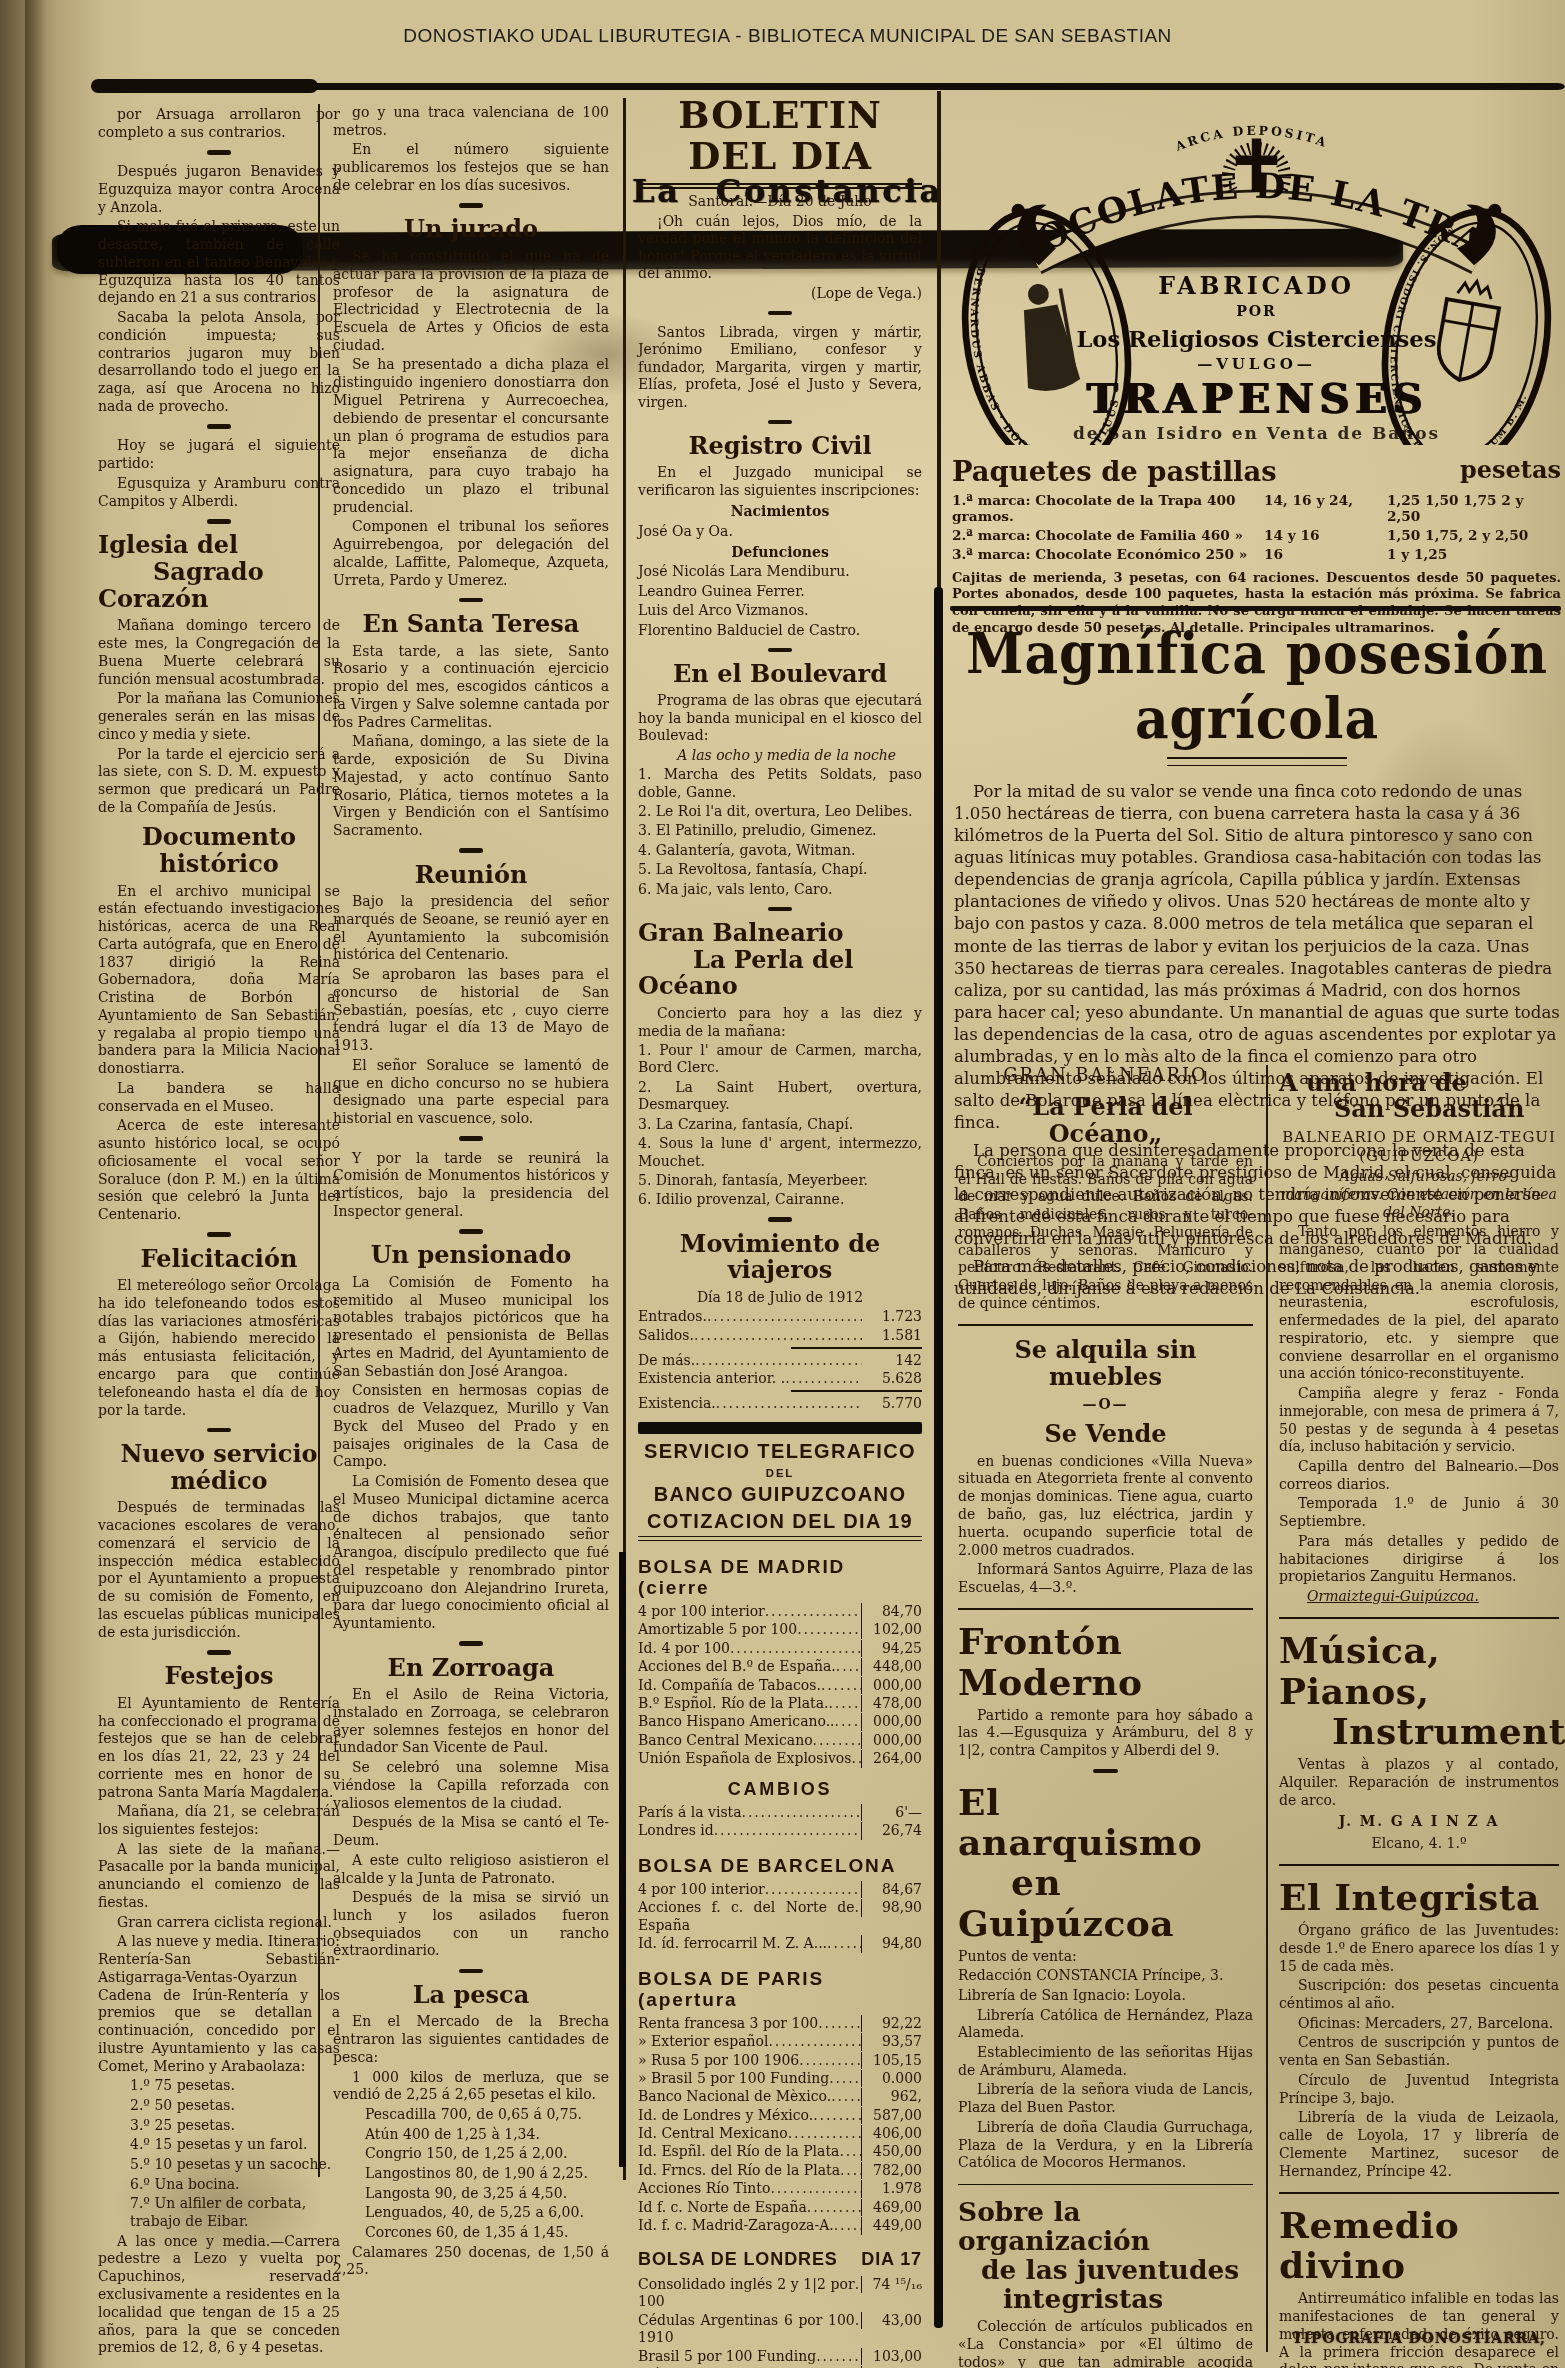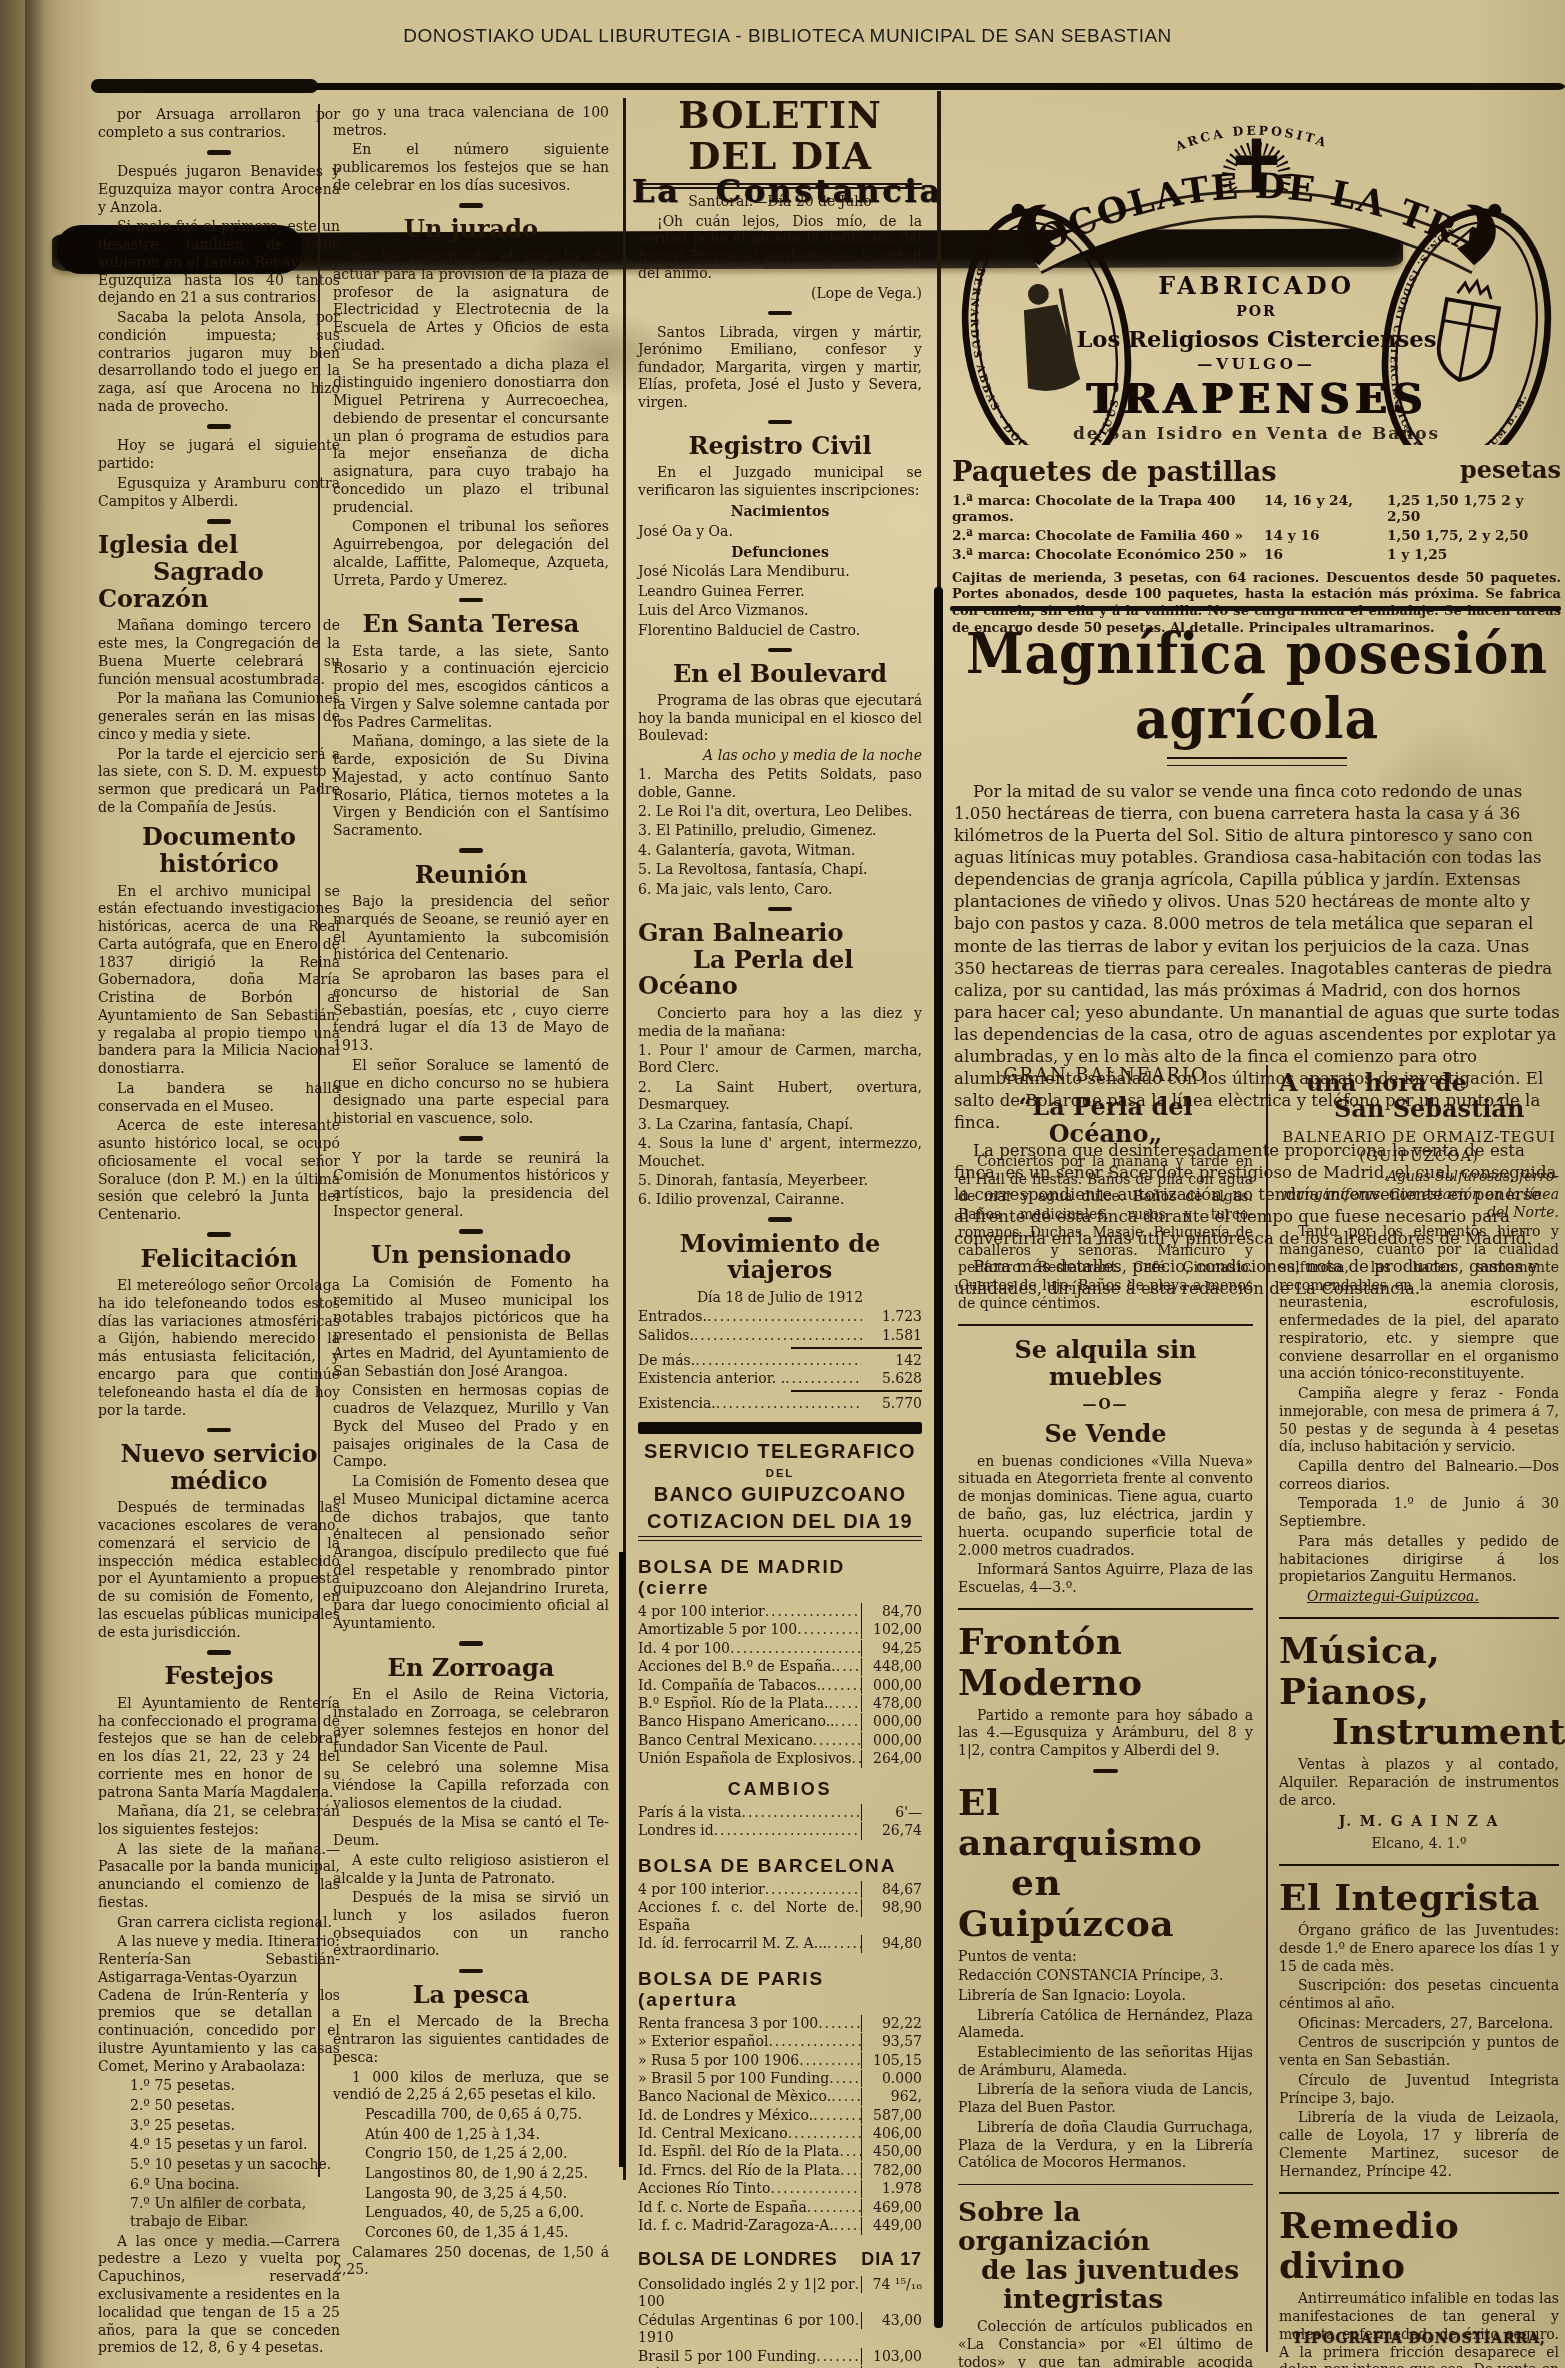--- a/index.html
+++ b/index.html
@@ -34,21 +34,21 @@
   #col3{left:638px;top:95px;width:284px;font-size:14px;line-height:1.25;}
   #colA{left:958px;top:1062px;width:295px;}
   #colB{left:1279px;top:1062px;width:280px;font-size:14px;}
   
   .p{margin:0 0 1.9px;text-indent:19px;}
   .pn{margin:0 0 1.9px;text-indent:0;}
   .i{margin:0 0 1.9px;padding-left:32px;text-indent:0;text-align:left;}
   .cen{margin:1.9px 0;text-align:center;text-indent:0;}
   .cenb{margin:3.8px 0;text-align:center;font-weight:bold;letter-spacing:1.9px;}
   .rt{margin:0 0 1.9px;text-align:right;text-indent:0;}
-  .it{margin:1.9px 0;font-style:italic;text-indent:13.2px;text-align:right;}
+  .it{margin:1.9px 0;font-style:italic;text-indent:13.2px;text-align:center;}
   .itc{margin:1.9px 0 1.9px 28px;font-style:italic;text-decoration:underline;}
   .sub{margin:3.8px 0 1.9px;text-align:center;font-weight:bold;}
   .cap1{margin:1.9px 0 0;text-align:center;font-size:18px;letter-spacing:1.9px;}
   .capsp{font-size:15px;letter-spacing:0.9px;margin:1.9px 0;text-align:center;}
   .tele1{margin:1.9px 0;text-align:center;font-family:"Liberation Sans",sans-serif;font-weight:bold;font-size:20px;letter-spacing:1.4px;}
   .tele2{margin:0;text-align:center;font-family:"Liberation Sans",sans-serif;font-weight:bold;font-size:11.4px;letter-spacing:1.9px;}
   .h{font-weight:bold;margin:7.6px 0 4.7px;line-height:1.12;text-indent:0;}
   .h-md{font-size:24px;text-align:center;}
   .h-two{font-size:24px;text-align:left;}
   .h-two .hl1{text-indent:55px;}

